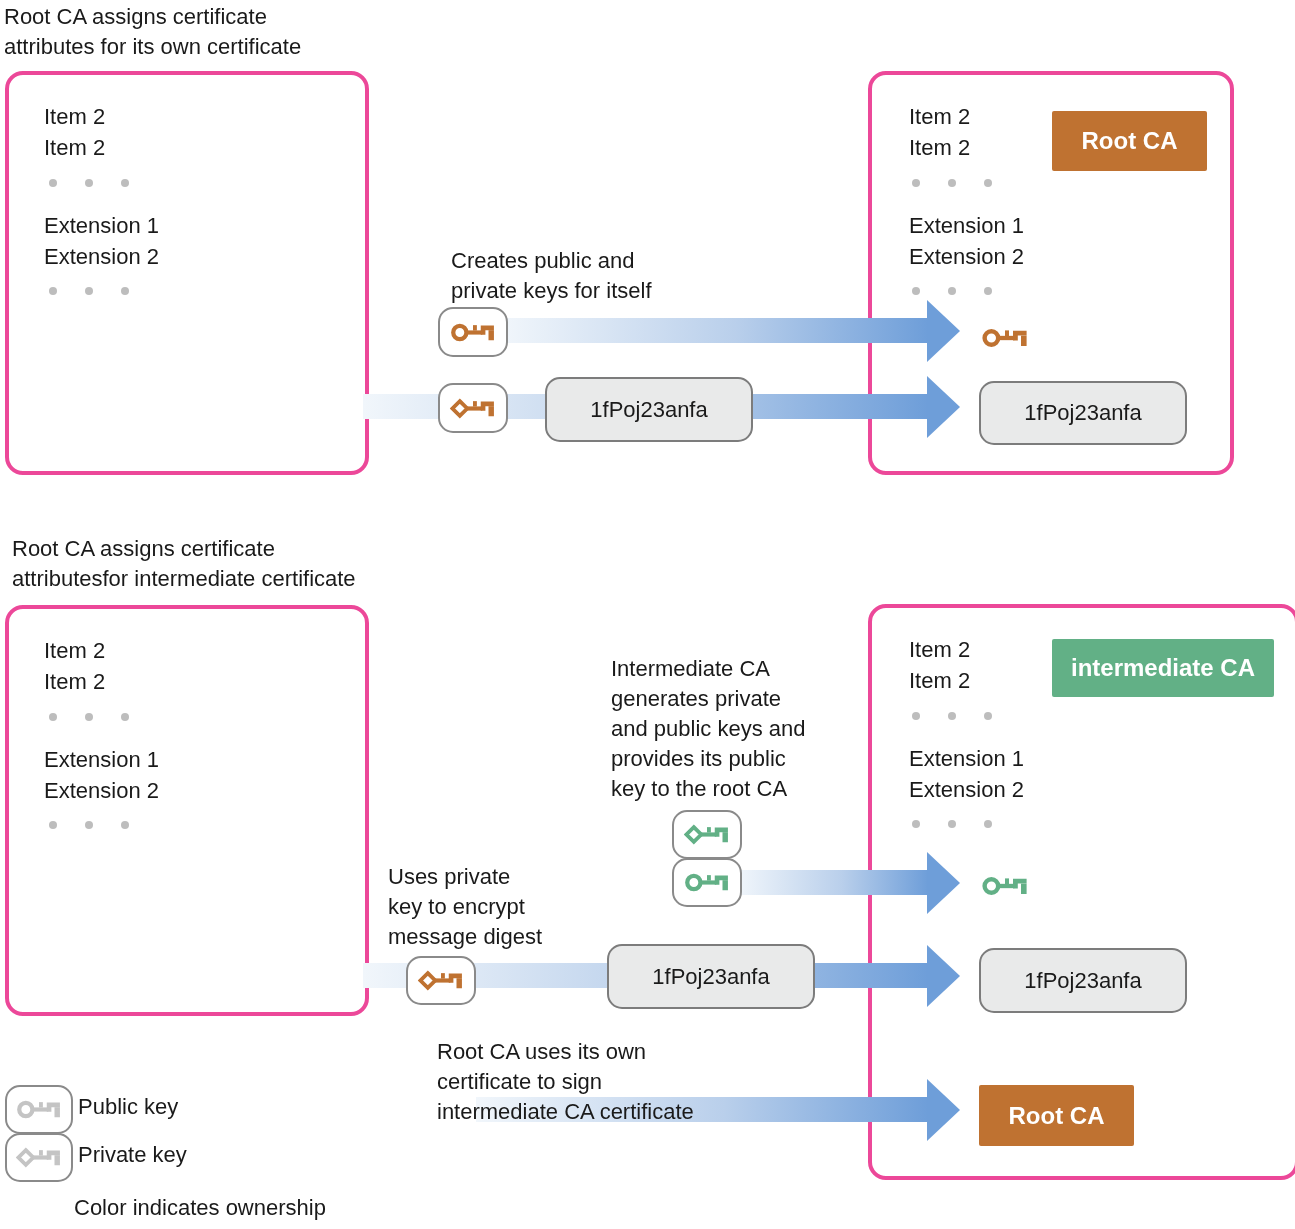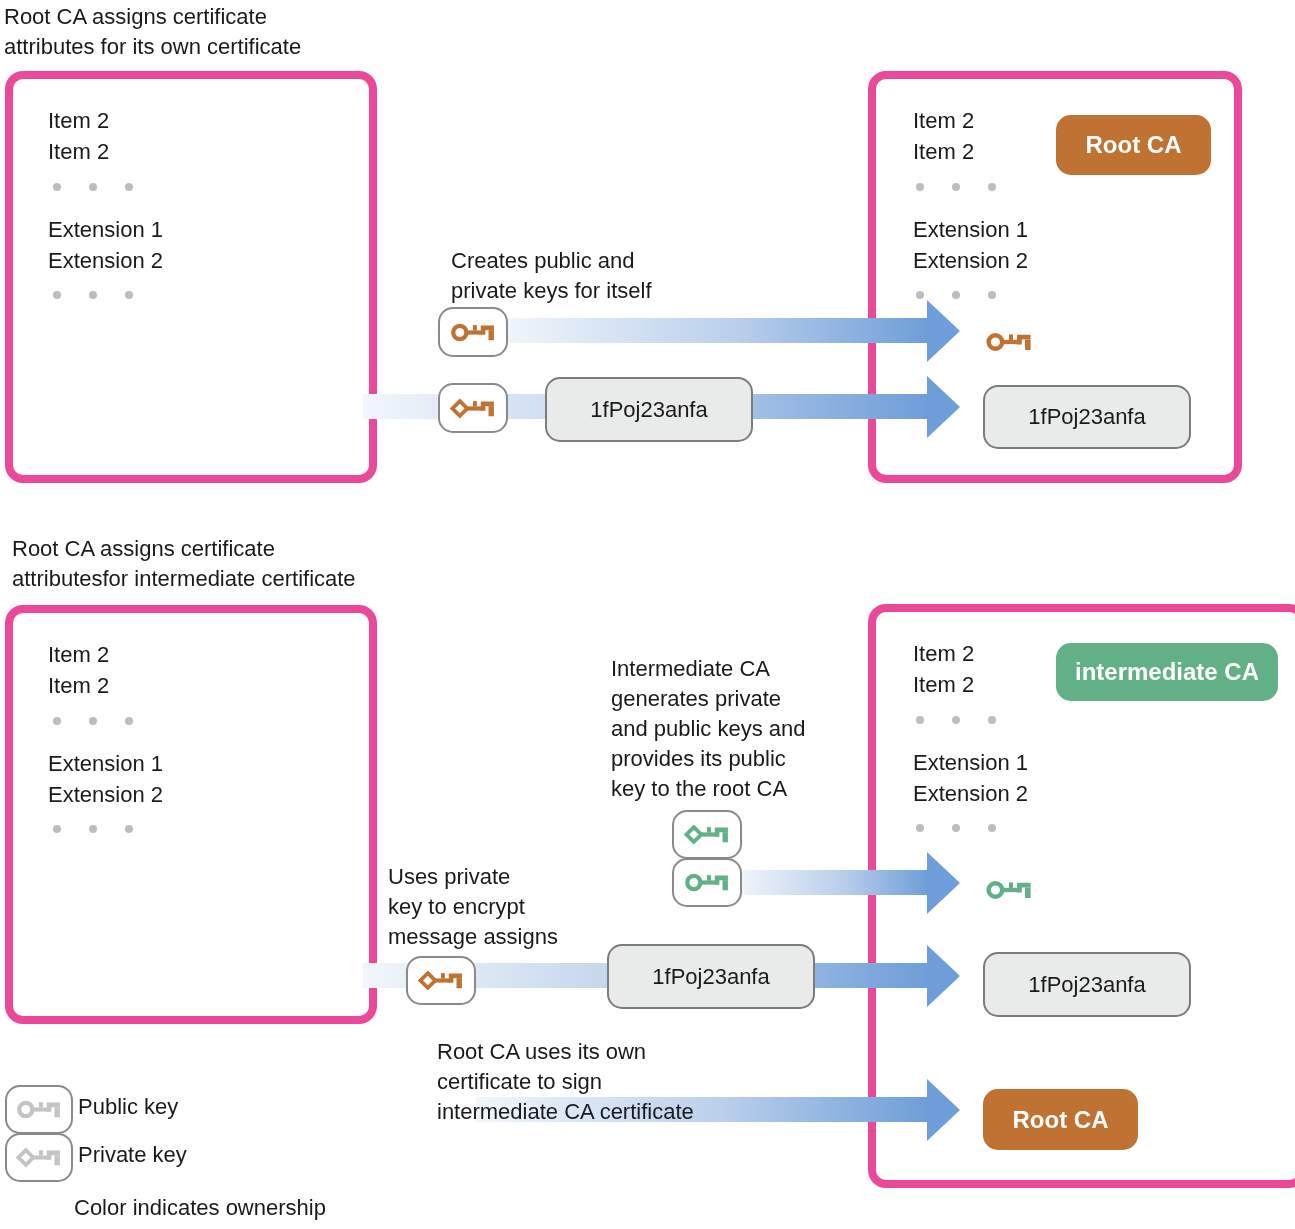--- a/index.html
+++ b/index.html
@@ -2,26 +2,26 @@
 <html><head>
 <meta charset="utf-8">
 <style>
   html,body{margin:0;padding:0;background:#fff;}
   .canvas{
     position:relative;width:1295px;height:1224px;background:#fff;overflow:hidden;
     font-family:"Liberation Sans",sans-serif;color:#1a1a1a;
     --root-ca-orange:#BF7231;--intermediate-ca-green:#62B086;--arrow-blue:#6E9ED9;--key-gray:#C4C4C4;
   }
   .label{position:absolute;font-size:22px;line-height:30px;white-space:pre-line;}
-  .cert-box{position:absolute;background:#fff;border:8px solid #ec4899;border-radius:18px;}
+  .cert-box{position:absolute;background:#fff;border:4px solid #ec4899;border-radius:18px;}
   .cert-box .label{white-space:normal;}
   .dots{position:absolute;display:flex;gap:28px;}
   .dots i{width:8px;height:8px;border-radius:50%;background:#bdbdbd;}
   .badge{position:absolute;display:flex;align-items:center;justify-content:center;
-         color:#fff;font-weight:bold;font-size:24px;border-radius:15px;z-index:4;}
+         color:#fff;font-weight:bold;font-size:24px;border-radius:2px;z-index:4;}
   .badge.orange{background:var(--root-ca-orange);}
   .badge.green{background:var(--intermediate-ca-green);}
   .sig{position:absolute;display:flex;align-items:center;justify-content:center;
        background:#E9EAEA;border:2px solid #7c7c7c;border-radius:15px;font-size:22px;z-index:4;}
   .band{position:absolute;height:25px;z-index:3;
         background:linear-gradient(90deg,#f1f6fb 0%,#b9cfeb 55%,var(--arrow-blue) 100%);}
   .head{position:absolute;width:0;height:0;z-index:3;
         border-top:31px solid transparent;border-bottom:31px solid transparent;
         border-left:33px solid var(--arrow-blue);}
   .chip{position:absolute;width:66px;height:46px;background:#fff;border:2px solid #8a8a8a;
@@ -174,21 +174,21 @@
   <div class="band" style="left:737px;top:870px;width:191px;"></div>
   <div class="head" style="left:927px;top:852px;"></div>
   <div class="chip" style="left:672px;top:858px;height:45px;">
     <svg class="key green" viewBox="0 0 60 40">
         <use href="#sym-key-public"></use>
       </svg>
   </div>
 
   <div class="label" style="left:388px;top:862px;">Uses private
 key to encrypt
-message assigns</div>
+message digest</div>
   <div class="band" style="left:363px;top:963px;width:565px;"></div>
   <div class="head" style="left:927px;top:945px;"></div>
   <div class="chip" style="left:406px;top:956px;height:45px;">
     <svg class="key orange" viewBox="0 0 60 40">
         <use href="#sym-key-private"></use>
       </svg>
   </div>
   <div class="sig" style="left:607px;top:944px;width:204px;height:61px;">1fPoj23anfa</div>
 
   <div class="band" style="left:476px;top:1097px;width:452px;"></div>

